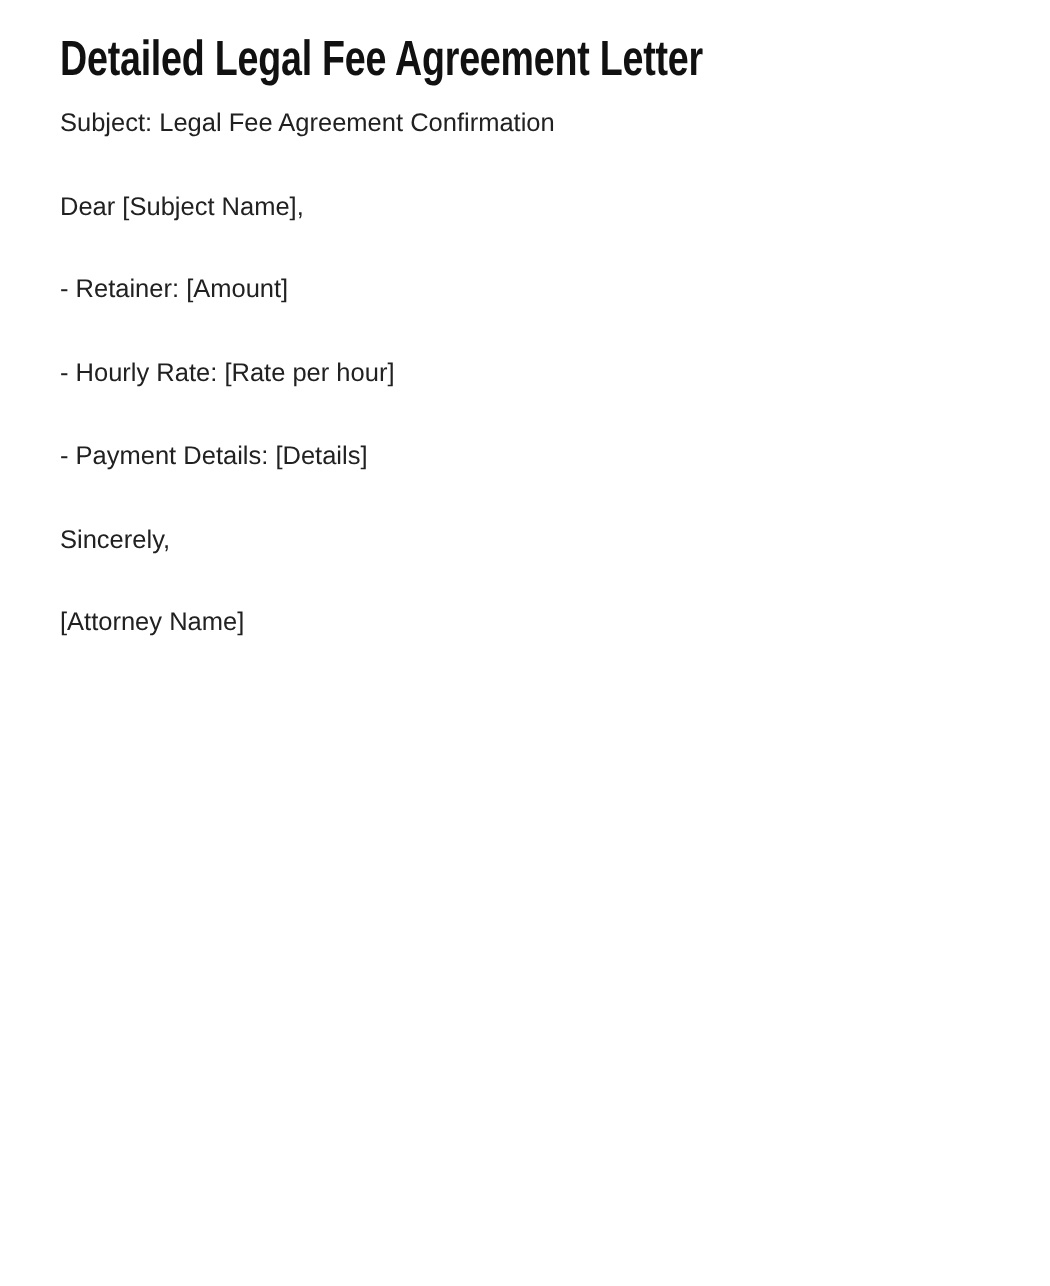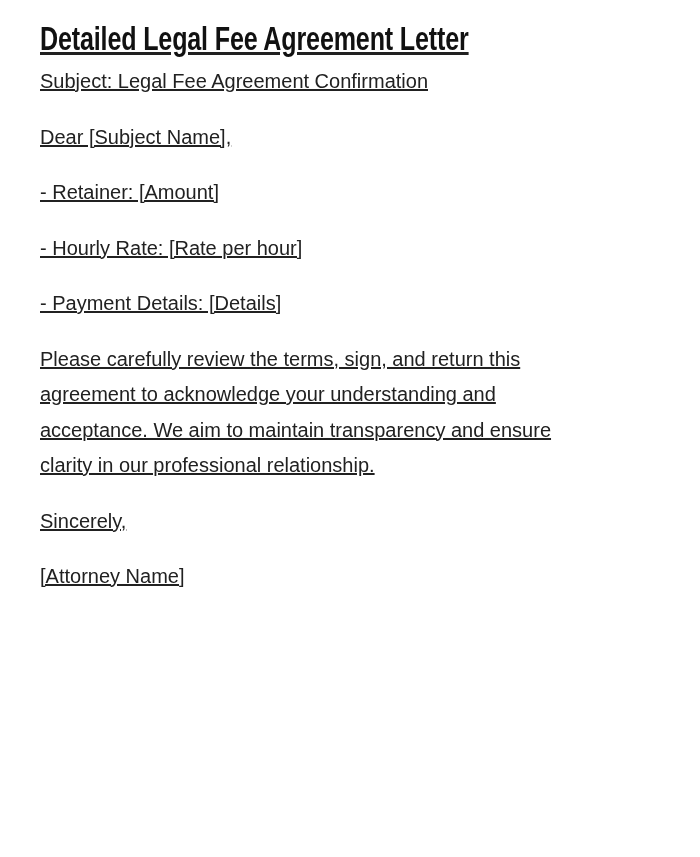--- a/index.html
+++ b/index.html
@@ -11,51 +11,46 @@
     overflow: hidden;
   }
   .letter {
     box-sizing: border-box;
     width: 700px;
     height: 857px;
     padding: 22px 40px 0 40px;
     font-family: "Liberation Sans", sans-serif;
     color: #212121;
     background: #ffffff;
-    text-decoration: underline;
   }
   .letter h1 {
     margin: 0 0 9px 0;
     font-size: 33px;
     line-height: 33px;
     font-weight: 700;
     color: #111111;
     white-space: nowrap;
     transform: scaleX(0.76);
     transform-origin: 0 50%;
     letter-spacing: -0.2px;
   }
   .letter p {
     margin: 0 0 20px 0;
-    font-size: 20px;
+    font-size: 17px;
     line-height: 35.5px;
     font-weight: 400;
     color: #212121;
     white-space: pre-line; 
   }
 </style>
 </head>
 <body>
 
 <div class="letter">
   <h1>Detailed Legal Fee Agreement Letter</h1>
   <p>Subject: Legal Fee Agreement Confirmation</p>
   <p>Dear [Subject Name],</p>
   <p>- Retainer: [Amount]</p>
   <p>- Hourly Rate: [Rate per hour]</p>
   <p>- Payment Details: [Details]</p>
-  <p>Please carefully review the terms, sign, and return this
-agreement to acknowledge your understanding and
-acceptance. We aim to maintain transparency and ensure
-clarity in our professional relationship.</p>
   <p>Sincerely,</p>
   <p>[Attorney Name]</p>
 </div>
 
 </body></html>

